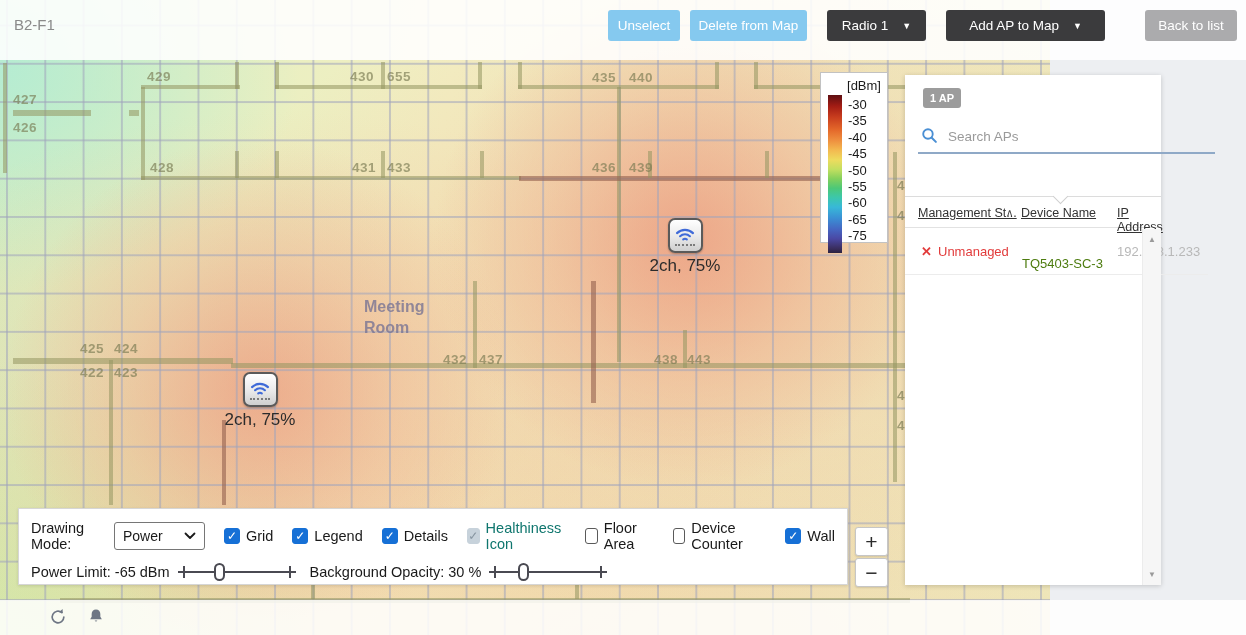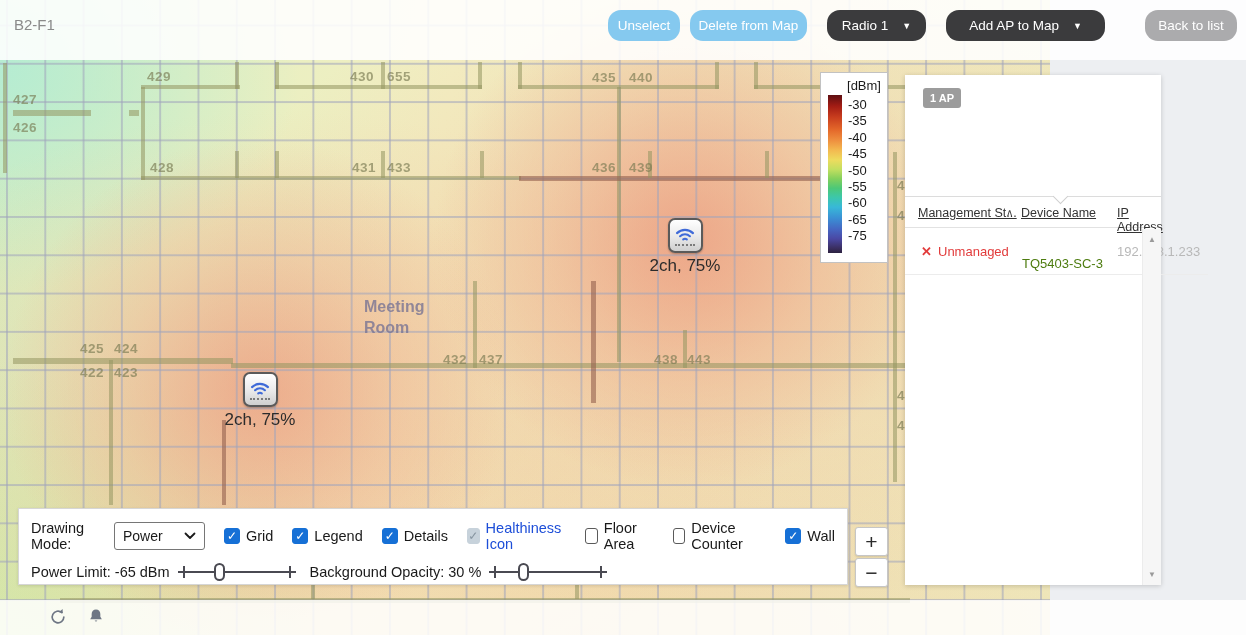--- a/index.html
+++ b/index.html
@@ -31,29 +31,29 @@
   .ap { position:absolute; width:110px; text-align:center; }
   .ap-box { width:35px; height:35px; margin:0 auto; border:2px solid #5a5a5a; border-radius:7px;
     background:linear-gradient(#ffffff, #e9e9e9 55%, #cfcfcf); display:flex; flex-direction:column; align-items:center; justify-content:center;
     box-shadow:0 1px 2px rgba(0,0,0,0.25); }
   .ap-dots { width:20px; border-bottom:2px dotted #7a7a7a; margin-top:2px; }
   .ap-label { margin-top:3px; font-size:17px; color:#2b2b2b; }
 
   
   .top-header { position:absolute; left:0; top:0; width:1246px; height:60px; background:rgba(255,255,255,0.88); z-index:5; }
   .floor-title { position:absolute; left:14px; top:16px; font-size:15px; color:#8a8a8a; }
-  .btn { position:absolute; top:10px; height:31px; border:none; border-radius:13px; color:#fff; font-size:13.5px;
+  .btn { position:absolute; top:10px; height:31px; border:none; border-radius:3px; color:#fff; font-size:13.5px;
     font-family:"Liberation Sans",sans-serif; display:flex; align-items:center; justify-content:center; cursor:pointer; }
   .btn.blue { background:#85c9ef; }
   .btn.darkbtn { background:#3b3b3d; }
   .btn.gray { background:#ababad; }
   .btn .carat { font-size:9px; margin-left:14px; }
 
   
-  .legend { position:absolute; left:820px; top:72px; width:68px; height:191px; background:#fff; border:1px solid #c2c2c2; z-index:6; padding:5px 6px 6px 7px; }
+  .legend { position:absolute; left:820px; top:72px; width:68px; height:171px; background:#fff; border:1px solid #c2c2c2; z-index:6; padding:5px 6px 6px 7px; }
   .legend-title { text-align:right; font-size:13px; color:#1a1a1a; margin-bottom:2px; }
   .legend-body { display:flex; }
   .legend-bar { width:14px; height:158px; border:0;
     background:linear-gradient(to bottom,#5e0f12 0%,#a21c14 7%,#c83d1e 14%,#e4682a 22%,#ef9140 29%,#f3ba50 35%,#eedb5e 41%,#c3df60 47%,#84d05c 53%,#4cc878 59%,#3cc7ac 65%,#38b8d8 71%,#3a8fd4 78%,#4566c2 85%,#4a48a4 91%,#3a2e60 97%,#2c2240 100%); }
   .legend-ticks { display:flex; flex-direction:column; margin-left:6px; padding-top:2px; }
   .legend-ticks span { font-size:13px; color:#1a1a1a; line-height:16.4px;text-align:right; }
 
   
   .panel { position:absolute; left:905px; top:75px; width:256px; height:510px; background:#fff; z-index:10;
     box-shadow:0 1px 5px rgba(0,0,0,0.18); }
@@ -87,21 +87,21 @@
   .ctl-label { font-size:14.5px; color:#1a1a1a; }
   .mode-select { margin-left:8px; width:113px; height:28px; border:1px solid #767676; border-radius:3px; background:#fff;
     font-size:14px; color:#1a1a1a; display:flex; align-items:center; padding:0 8px; justify-content:space-between; cursor:pointer; }
   .mode-select svg { margin-left:6px; }
   .cb { display:flex; align-items:center; margin-left:19px; cursor:pointer; }
   .cb .box { width:16px; height:16px; border:1px solid #5a5a5a; border-radius:3px; background:#fff; margin-right:6px;
     display:flex; align-items:center; justify-content:center; font-size:12px; color:transparent; }
   .cb.checked .box { background:#1670d6; border-color:#1670d6; color:#fff; }
   .cb.disabled .box { background:#c7d2db; border-color:#c7d2db; color:#8795a1; }
   .cb .cb-label { font-size:14.5px; color:#1a1a1a; }
-  .cb.disabled .cb-label { color:#1d4ed8; }
+  .cb.disabled .cb-label { color:#0f766e; }
   .slider { position:relative; width:118px; height:20px; margin:0 14px 0 8px; cursor:pointer; }
   .slider .track { position:absolute; left:0; right:0; top:9px; height:2px; background:#4a4a52; }
   .slider .tick { position:absolute; top:4px; width:2px; height:12px; background:#4a4a52; }
   .slider .tick.l { left:5px; } .slider .tick.r { right:5px; }
   .slider .thumb { position:absolute; top:1px; width:11px; height:18px; background:#fff; border:2px solid #4a4a52; border-radius:6px; }
 
   .zoom-btn { position:absolute; left:855px; width:33px; height:29px; background:#fff; border:1px solid #c6c6c6; border-radius:3px;
     font-size:21px; color:#2b2b2b; display:flex; align-items:center; justify-content:center; z-index:8; cursor:pointer;
     box-shadow:0 1px 2px rgba(0,0,0,0.12); }
   .zoom-in { top:527px; } .zoom-out { top:558px; }
@@ -238,20 +238,27 @@
         <span>-55</span>
         <span>-60</span>
         <span>-65</span>
         <span>-75</span>
       </div>
     </div>
   </div>
 
   <div class="panel">
     <span class="badge">1 AP</span>
+    <div class="search-row">
+      <svg class="search-icon" width="17" height="17" viewBox="0 0 20 20">
+        <circle cx="8.2" cy="8.2" r="5.6" stroke="#4a8fd4" stroke-width="2.2" fill="none"></circle>
+        <line x1="12.6" y1="12.6" x2="17.5" y2="17.5" stroke="#4a8fd4" stroke-width="2.4" stroke-linecap="round"></line>
+      </svg>
+      <input class="search-input" type="text" placeholder="Search APs" style="">
+    </div>
     <div class="notch-line"></div>
     <div class="notch"></div>
     <div class="thead">
       <span class="col" style="left:13px">Management St...</span>
       <span class="sort-caret">∧</span>
       <span class="col" style="left:116px">Device Name</span>
       <span class="col" style="left:212px">IP Address</span>
     </div>
     <div class="trow">
       <span class="status-x">✕</span>

